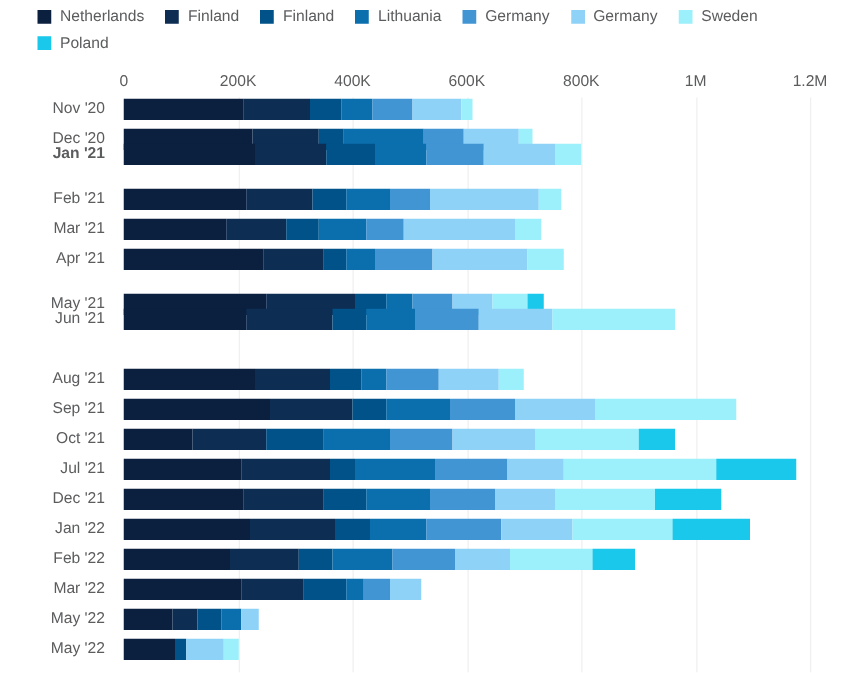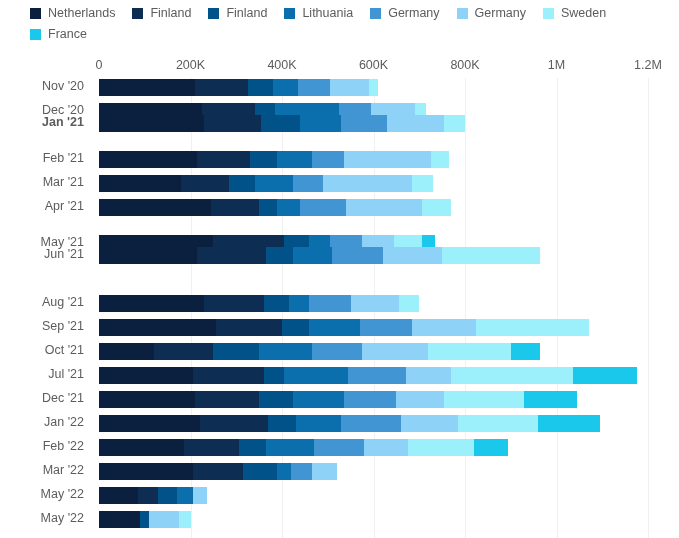--- a/index.html
+++ b/index.html
@@ -141,21 +141,21 @@
       <div class="legend-item">
         <span class="legend-swatch" style="background: rgb(142, 210, 248);"></span>
         <span class="legend-label">Germany</span>
       </div>
       <div class="legend-item">
         <span class="legend-swatch" style="background: rgb(156, 240, 251);"></span>
         <span class="legend-label">Sweden</span>
       </div>
       <div class="legend-item">
         <span class="legend-swatch" style="background: rgb(25, 200, 234);"></span>
-        <span class="legend-label">France</span>
+        <span class="legend-label">Poland</span>
       </div>
     </div>
 
   <div id="axis">
       <div class="tick-label" style="left: 99px;">0</div>
       <div class="tick-label" style="left: 190.5px;">200K</div>
       <div class="tick-label" style="left: 282px;">400K</div>
       <div class="tick-label" style="left: 373.5px;">600K</div>
       <div class="tick-label" style="left: 465px;">800K</div>
       <div class="tick-label" style="left: 556.5px;">1M</div>

